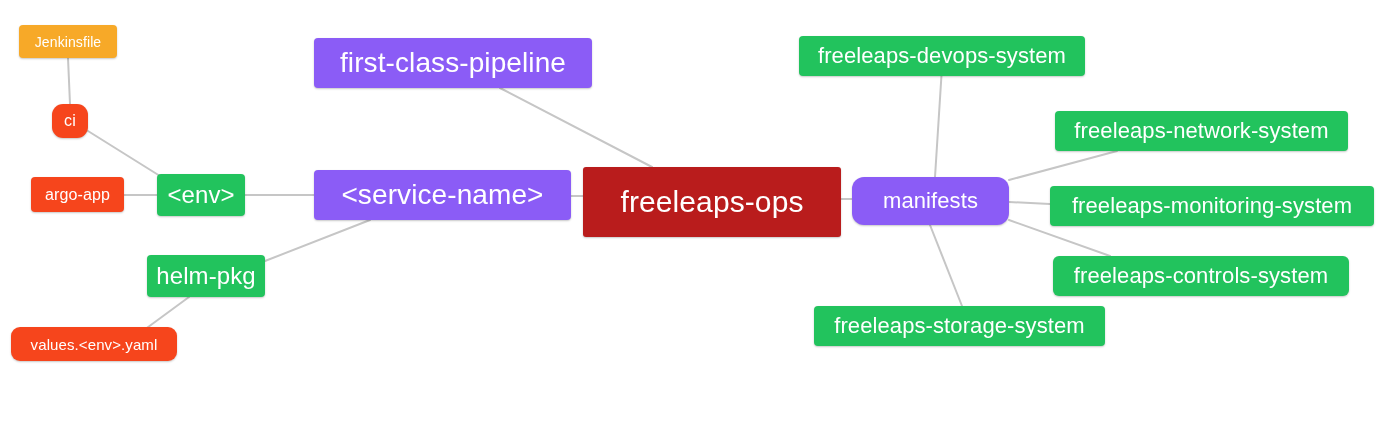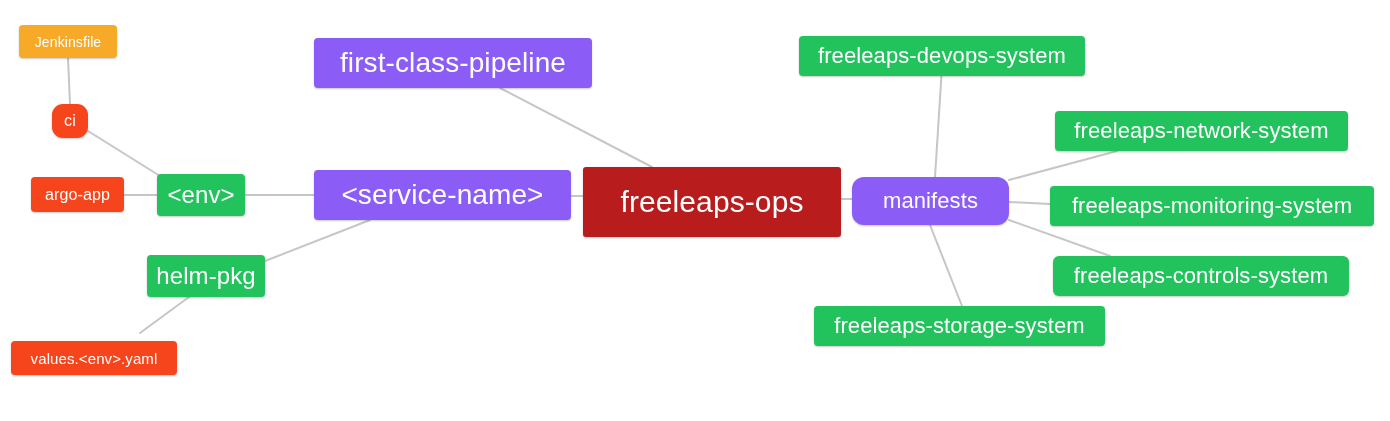--- a/index.html
+++ b/index.html
@@ -106,21 +106,21 @@
       </div>
       <div class="node red" style="left: 31px; top: 177px; width: 93px; height: 35px;">
         <span>argo-app</span>
       </div>
       <div class="node green big" style="left: 157px; top: 174px; width: 88px; height: 42px;">
         <span>&lt;env&gt;</span>
       </div>
       <div class="node green big" style="left: 147px; top: 255px; width: 118px; height: 42px;">
         <span>helm-pkg</span>
       </div>
-      <div class="node red tiny" style="left: 11px; top: 341px; width: 166px; height: 34px;">
+      <div class="node red tiny" style="left: 11px; top: 327px; width: 166px; height: 34px; border-radius: 9px;">
         <span>values.&lt;env&gt;.yaml</span>
       </div>
       <div class="node blue" style="left: 314px; top: 38px; width: 278px; height: 50px;">
         <span>first-class-pipeline</span>
       </div>
       <div class="node blue" style="left: 314px; top: 170px; width: 257px; height: 50px;">
         <span>&lt;service-name&gt;</span>
       </div>
       <div class="node root" style="left: 583px; top: 167px; width: 258px; height: 70px;">
         <span>freeleaps-ops</span>

